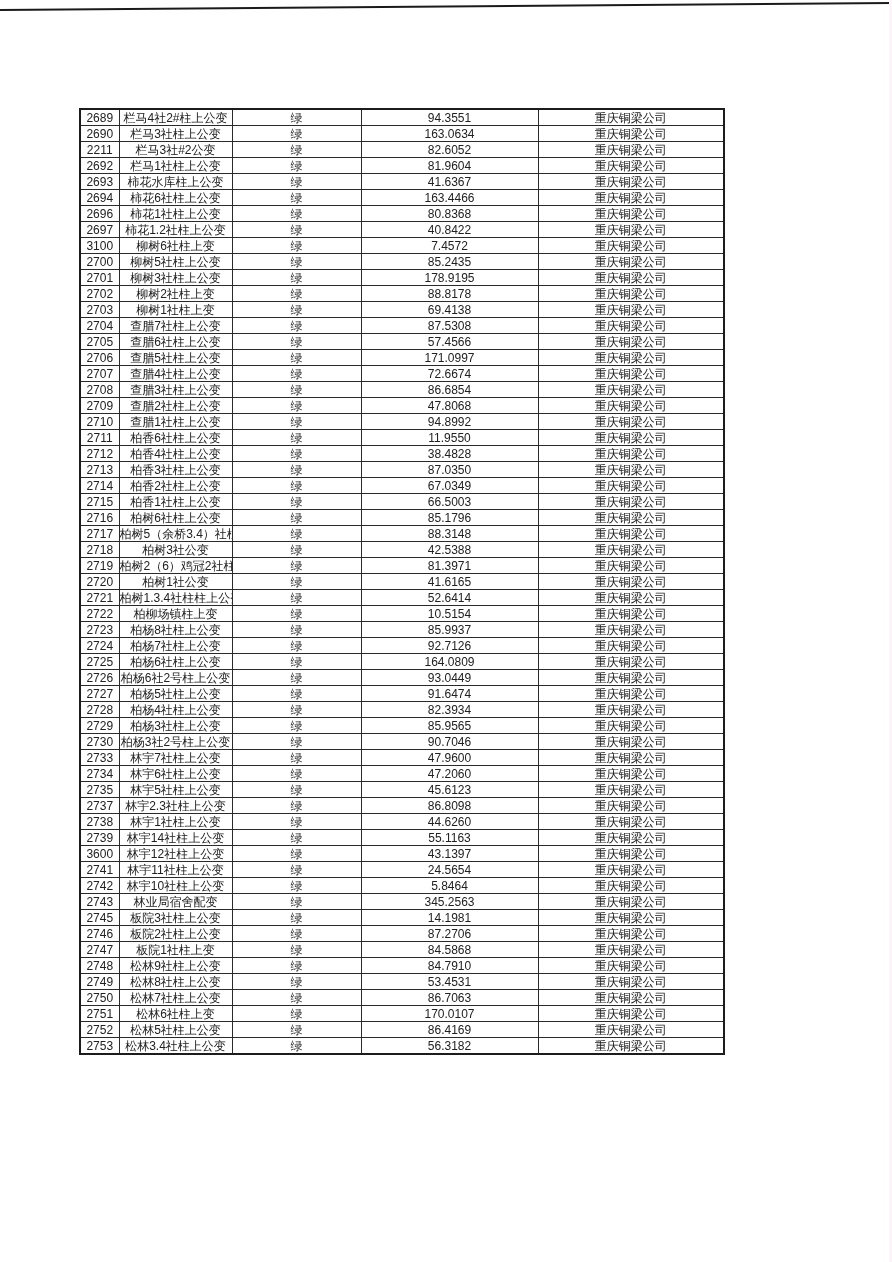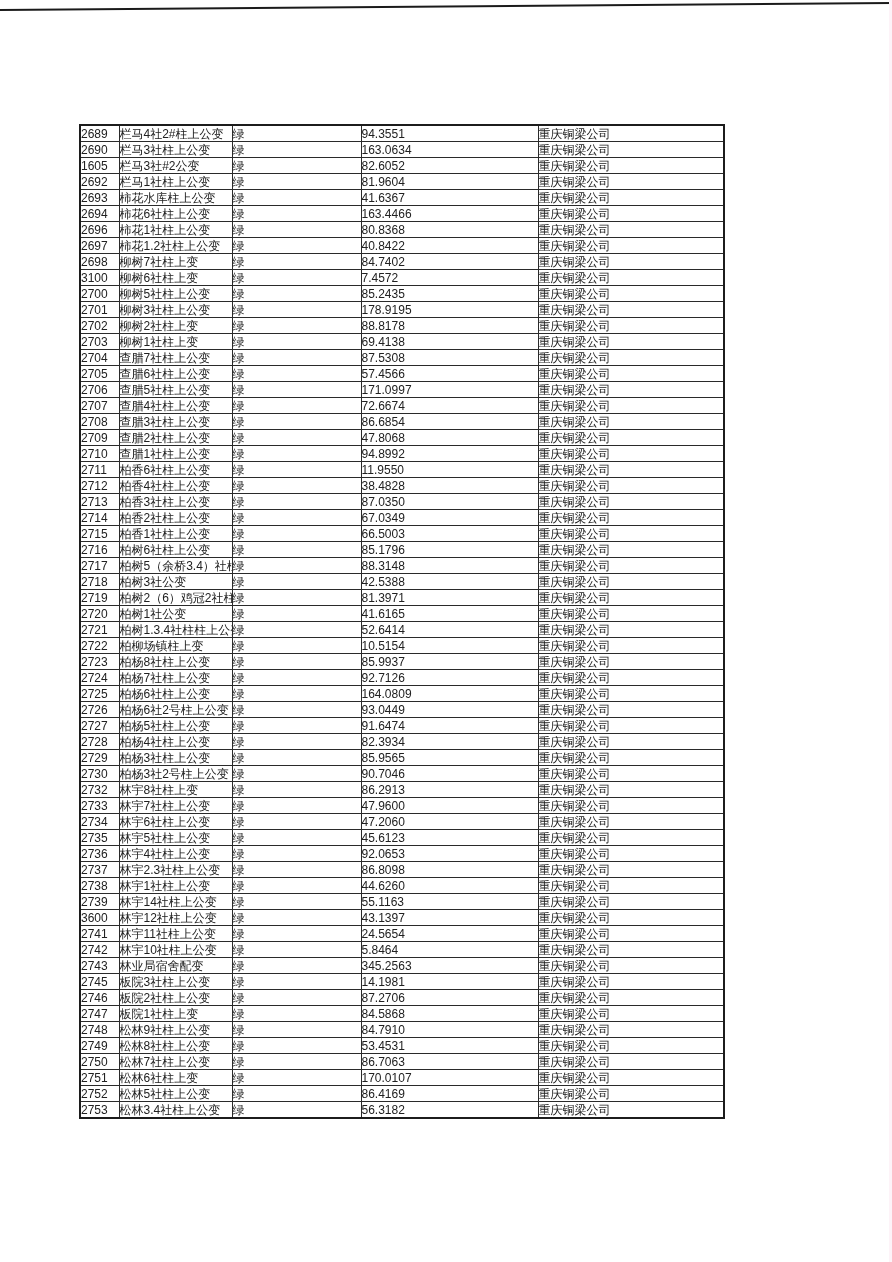--- a/index.html
+++ b/index.html
@@ -28,25 +28,26 @@
     position: absolute;
     top: 0;
     right: 0;
     width: 3px;
     height: 100%;
     background: #fdf3f8;
   }
   table.data-table {
     position: absolute;
     left: 79px;
-    top: 124px;
+    top: 108px;
     width: 644px;
     border-collapse: collapse;
     table-layout: fixed;
     border: 2px solid #1c1c1c;
+    text-align: center;
   }
   table.data-table td {
     border: 1px solid #2a2a2a;
     height: 15px;
     padding: 0;
     font-size: 12px;
     line-height: 14px;
     color: #212121;
     vertical-align: middle;
     white-space: nowrap;
@@ -85,21 +86,21 @@
         <td class="c4">重庆铜梁公司</td>
       </tr>
       <tr>
         <td class="c0">2690</td>
         <td class="c1">栏马3社柱上公变</td>
         <td class="c2">绿</td>
         <td class="c3">163.0634</td>
         <td class="c4">重庆铜梁公司</td>
       </tr>
       <tr>
-        <td class="c0">1605</td>
+        <td class="c0">2211</td>
         <td class="c1">栏马3社#2公变</td>
         <td class="c2">绿</td>
         <td class="c3">82.6052</td>
         <td class="c4">重庆铜梁公司</td>
       </tr>
       <tr>
         <td class="c0">2692</td>
         <td class="c1">栏马1社柱上公变</td>
         <td class="c2">绿</td>
         <td class="c3">81.9604</td>
@@ -127,27 +128,20 @@
         <td class="c4">重庆铜梁公司</td>
       </tr>
       <tr>
         <td class="c0">2697</td>
         <td class="c1">柿花1.2社柱上公变</td>
         <td class="c2">绿</td>
         <td class="c3">40.8422</td>
         <td class="c4">重庆铜梁公司</td>
       </tr>
       <tr>
-        <td class="c0">2698</td>
-        <td class="c1">柳树7社柱上变</td>
-        <td class="c2">绿</td>
-        <td class="c3">84.7402</td>
-        <td class="c4">重庆铜梁公司</td>
-      </tr>
-      <tr>
         <td class="c0">3100</td>
         <td class="c1">柳树6社柱上变</td>
         <td class="c2">绿</td>
         <td class="c3">7.4572</td>
         <td class="c4">重庆铜梁公司</td>
       </tr>
       <tr>
         <td class="c0">2700</td>
         <td class="c1">柳树5社柱上公变</td>
         <td class="c2">绿</td>
@@ -358,52 +352,38 @@
         <td class="c4">重庆铜梁公司</td>
       </tr>
       <tr>
         <td class="c0">2730</td>
         <td class="c1">柏杨3社2号柱上公变</td>
         <td class="c2">绿</td>
         <td class="c3">90.7046</td>
         <td class="c4">重庆铜梁公司</td>
       </tr>
       <tr>
-        <td class="c0">2732</td>
-        <td class="c1">林宇8社柱上变</td>
-        <td class="c2">绿</td>
-        <td class="c3">86.2913</td>
-        <td class="c4">重庆铜梁公司</td>
-      </tr>
-      <tr>
         <td class="c0">2733</td>
         <td class="c1">林宇7社柱上公变</td>
         <td class="c2">绿</td>
         <td class="c3">47.9600</td>
         <td class="c4">重庆铜梁公司</td>
       </tr>
       <tr>
         <td class="c0">2734</td>
         <td class="c1">林宇6社柱上公变</td>
         <td class="c2">绿</td>
         <td class="c3">47.2060</td>
         <td class="c4">重庆铜梁公司</td>
       </tr>
       <tr>
         <td class="c0">2735</td>
         <td class="c1">林宇5社柱上公变</td>
         <td class="c2">绿</td>
         <td class="c3">45.6123</td>
-        <td class="c4">重庆铜梁公司</td>
-      </tr>
-      <tr>
-        <td class="c0">2736</td>
-        <td class="c1">林宇4社柱上公变</td>
-        <td class="c2">绿</td>
-        <td class="c3">92.0653</td>
         <td class="c4">重庆铜梁公司</td>
       </tr>
       <tr>
         <td class="c0">2737</td>
         <td class="c1">林宇2.3社柱上公变</td>
         <td class="c2">绿</td>
         <td class="c3">86.8098</td>
         <td class="c4">重庆铜梁公司</td>
       </tr>
       <tr>

